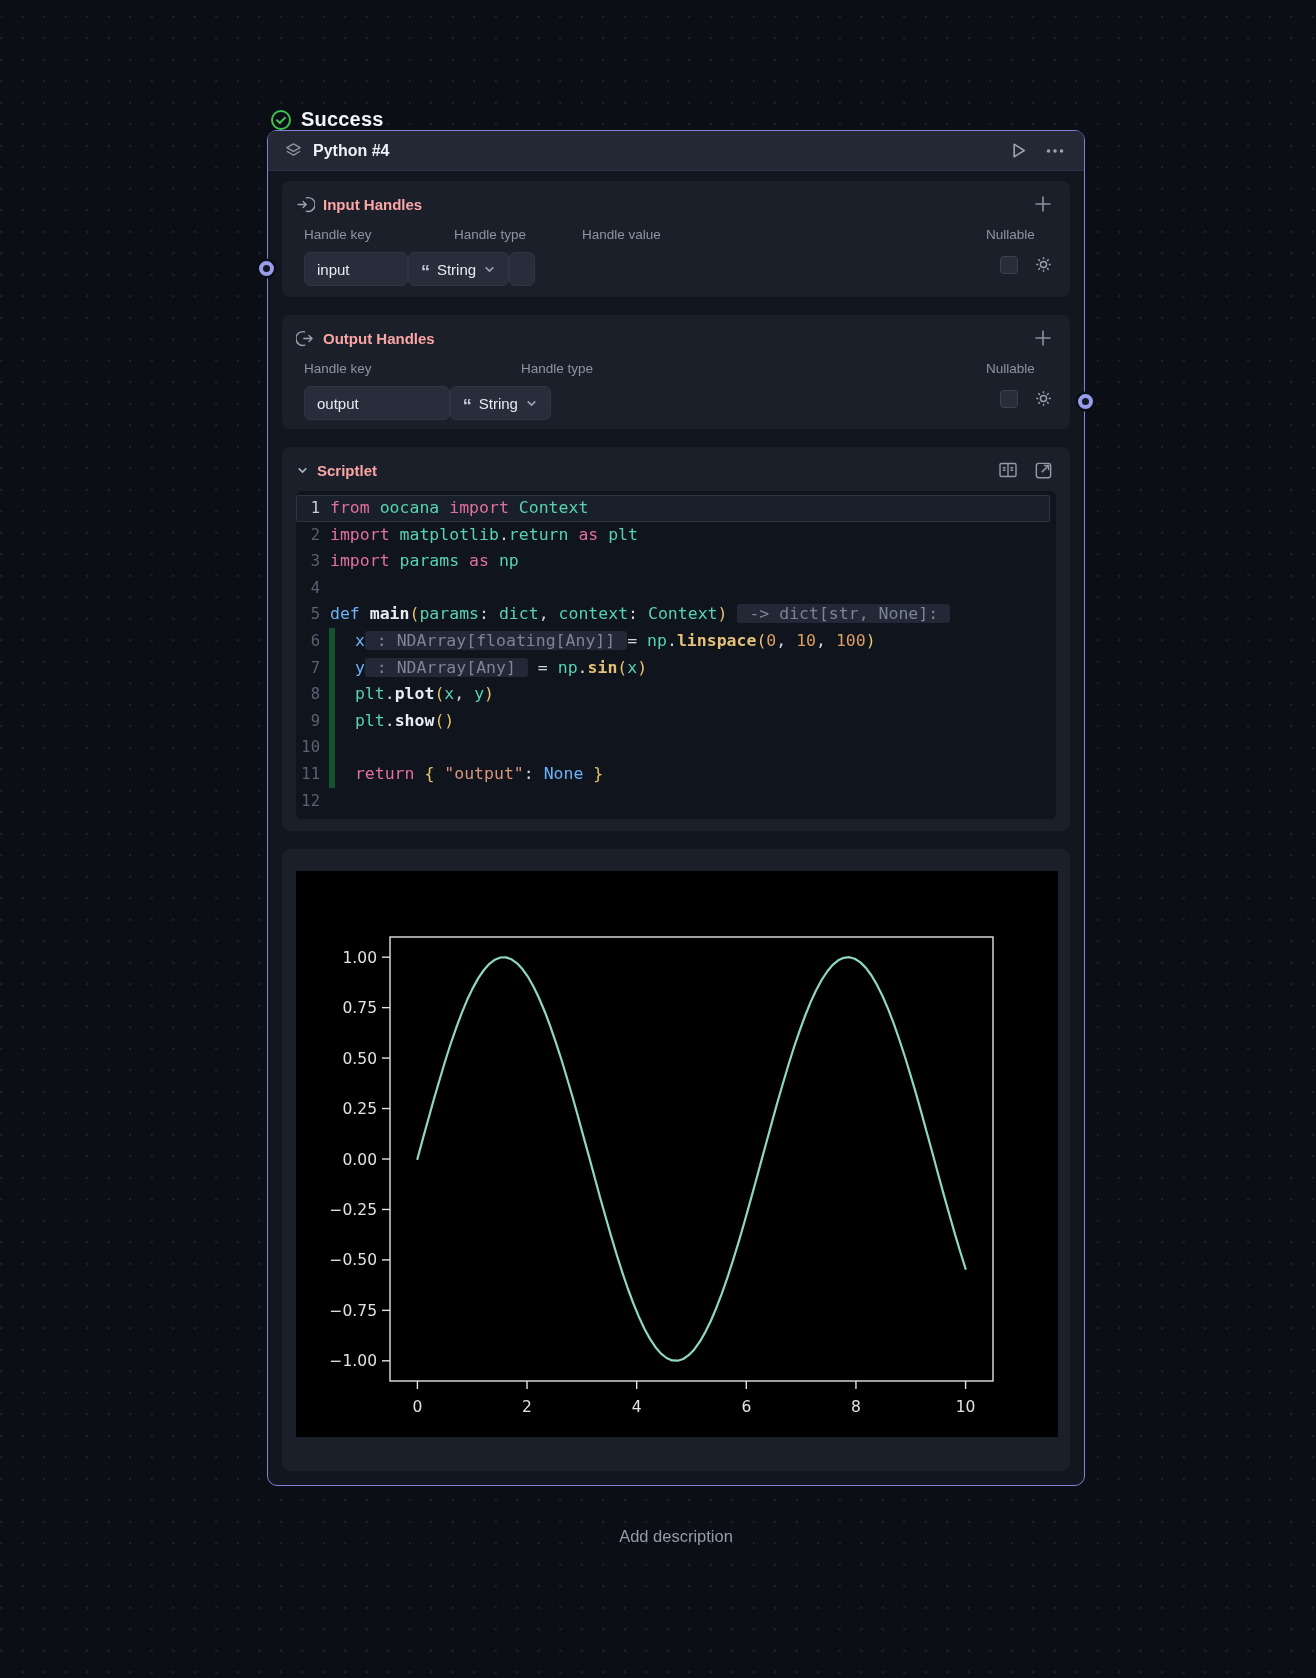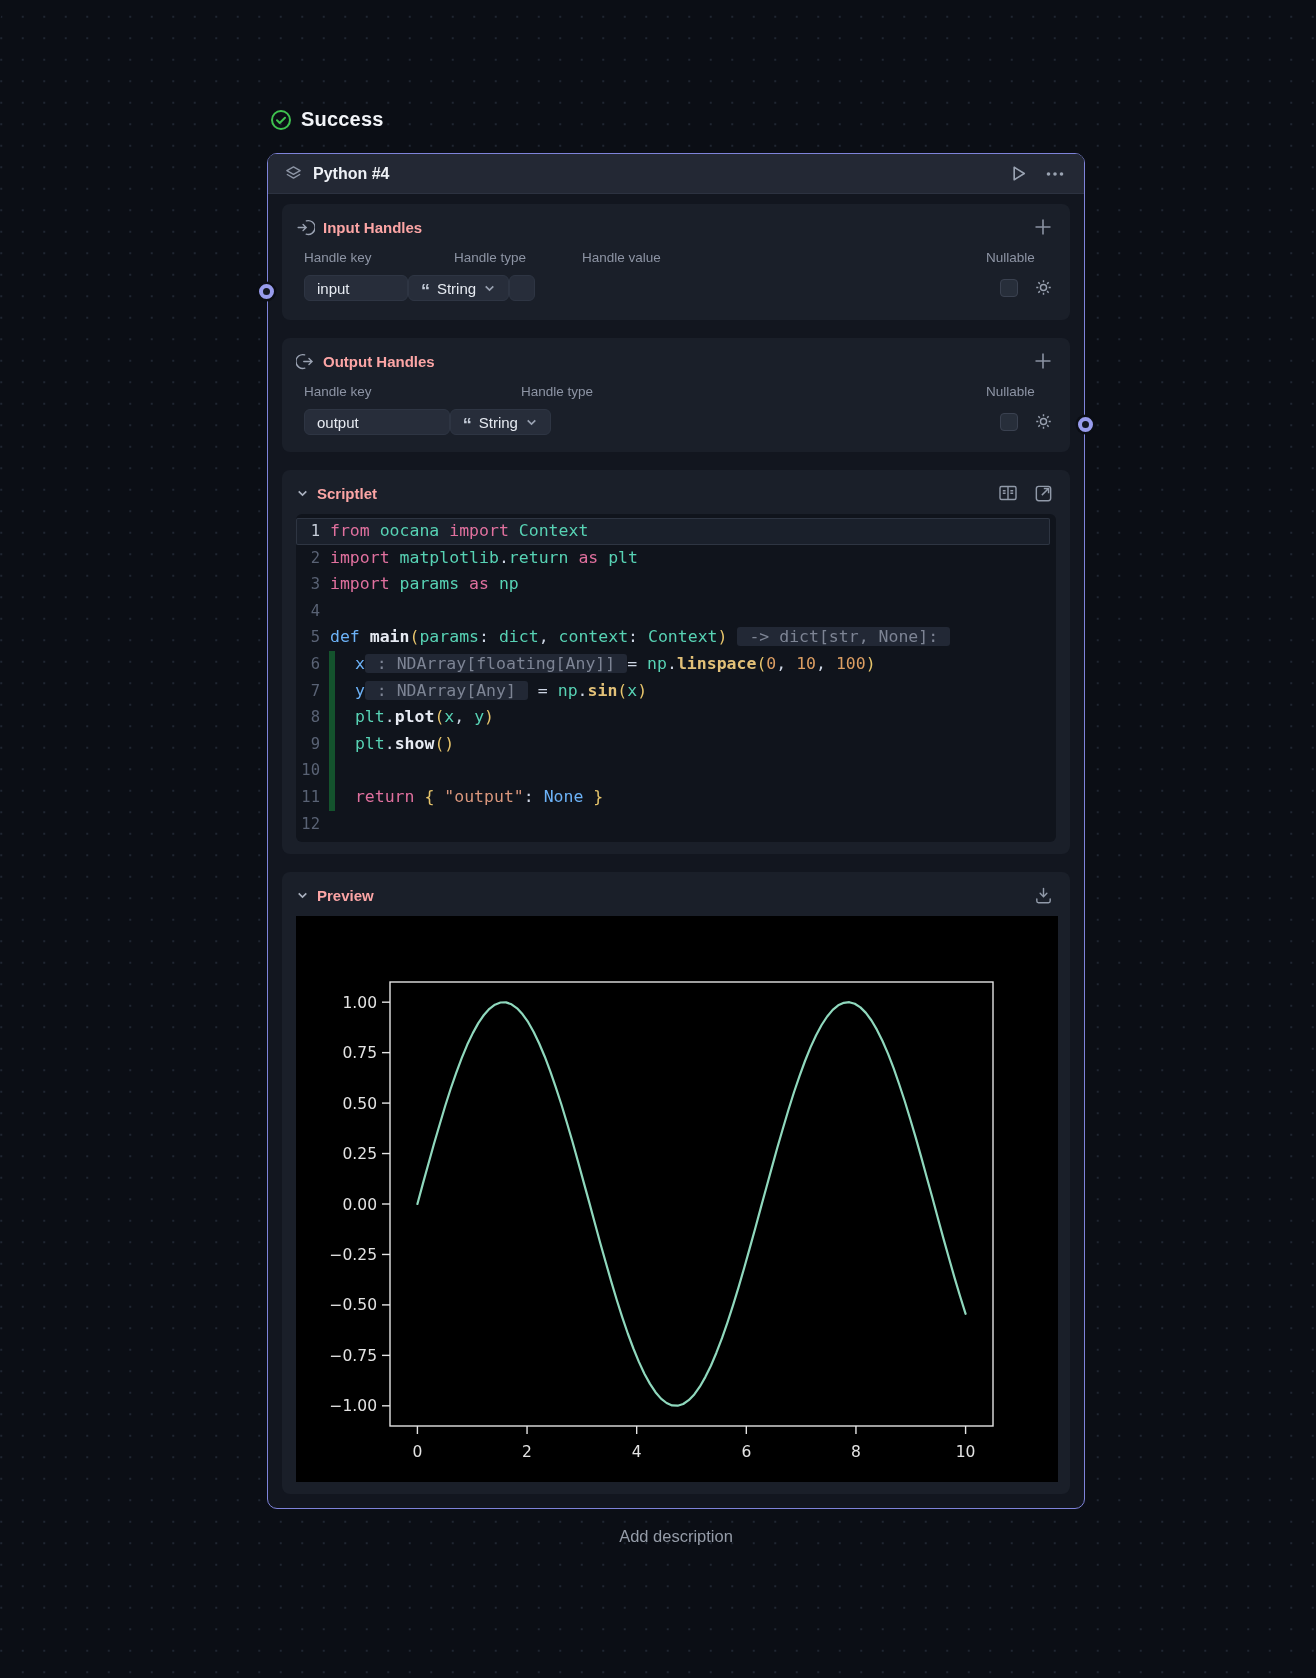--- a/index.html
+++ b/index.html
@@ -10,21 +10,21 @@
     background-image:radial-gradient(circle, #202632 1.2px, transparent 1.45px);
     background-size:21.5px 21.5px; background-position:12px 6px;
     font-family:"Liberation Sans", sans-serif;
     border-radius:23px;
   }
   
   .status { position:absolute; left:270px; top:108px; display:flex; align-items:center; gap:9px; }
   .status .txt { color:#f2f4f8; font-size:20px; font-weight:600; letter-spacing:.2px; }
   
   .node {
-    position:absolute; left:267px; top:153px; width:818px; height:1356px;
+    position:absolute; left:267px; top:130px; width:818px; height:1356px;
     background:#12161f; border:1.5px solid #7e83da; border-radius:10px;
   }
   .node-header {
     height:40px; background:#232834; border-radius:8px 8px 0 0;
     border-bottom:1px solid #2c3240; display:flex; align-items:center; padding:0 16px; gap:10px;
   }
   .node-title { color:#eef1f6; font-size:16px; font-weight:700; }
   .hdr-right { margin-left:auto; display:flex; align-items:center; gap:10px; }
   .icon-btn { display:flex; align-items:center; justify-content:center; cursor:pointer; background:none; border:none; padding:2px; }
   .node-body { padding:10px 14px 14px; display:flex; flex-direction:column; gap:18px; }
@@ -33,21 +33,21 @@
   .card-title { color:#fca5a5; font-size:15px; font-weight:600; }
   .plus { margin-left:auto; }
   .cols { display:flex; gap:0; margin-left:8px; align-items:flex-start; }
   .labels { margin-top:12px; height:17px; }
   .fieldrow { margin-top:8px; height:34px; }
   .col-label { color:#8d94a4; font-size:13.5px; }
   .c-key  { width:150px; } .c-type { width:128px; } .c-val { flex:1; }
   .c-keyo { width:217px; } .c-typeo { flex:1; }
   .c-null { width:70px; }
   .field {
-    height:26px; background:#272d3a; border-radius:6px; border:1px solid #2e3543;
+    height:34px; background:#272d3a; border-radius:6px; border:1px solid #2e3543;
     display:flex; align-items:center; padding:0 12px; width:100%;
     color:#e6eaf1; font-size:15px; font-family:"Liberation Sans", sans-serif;
   }
   input.field { outline:none; }
   .dropdown { cursor:pointer; gap:7px; }
   .quote { color:#c4cbd7; font-weight:700; font-size:18px; line-height:10px; margin-top:6px; }
   .dd-chev { margin-left:auto; }
   .null-group { display:flex; align-items:center; justify-content:flex-end; gap:13px; width:100%; }
   .checkbox { width:18px; height:18px; background:#272e3a; border:1px solid #3a4150; border-radius:4px; cursor:pointer; }
   
@@ -305,36 +305,20 @@
               </div>
               <div class="code-line">
                 <span class="gut">12</span>
                 <pre></pre>
               </div>
             </div>
         </div>
       </section>
 
       <section class="card" style="height:622px">
-        <div class="card-title-row">
-          <span>
-            <svg width="13" height="13" viewBox="0 0 12 12" fill="none" stroke="#aab1bf" stroke-width="1.5">
-                <path d="M2.5 4l3.5 3.5L9.5 4"></path>
-              </svg>
-          </span>
-          <span class="card-title">Preview</span>
-          <span class="hdr-right">
-            <button class="icon-btn">
-              <svg width="21" height="21" viewBox="0 0 22 22" fill="none" stroke="#919aa9" stroke-width="1.5" stroke-linecap="round">
-                <path d="M11 3.5v8.5M7.5 8.7l3.5 3.5 3.5-3.5"></path>
-                <path d="M4 14.5v2.3A1.7 1.7 0 0 0 5.7 18.5h10.6a1.7 1.7 0 0 0 1.7-1.7v-2.3"></path>
-              </svg>
-            </button>
-          </span>
-        </div>
         <div class="plot-panel">
           <svg width="762" height="566" viewBox="0 0 762 566">
               <rect x="0" y="0" width="762" height="566" fill="#000000"></rect>
               <rect x="94" y="66" width="603" height="444" fill="none" stroke="#e3e3e3" stroke-width="1.4"></rect>
               <line x1="121.4090909090909" y1="510" x2="121.4090909090909" y2="518" stroke="#e3e3e3" stroke-width="1.4"></line>
               <text x="121.4090909090909" y="541" fill="#e3e3e3" text-anchor="middle" font-size="15.5" font-family="DejaVu Sans, sans-serif">0</text>
               <line x1="231.04545454545453" y1="510" x2="231.04545454545453" y2="518" stroke="#e3e3e3" stroke-width="1.4"></line>
               <text x="231.04545454545453" y="541" fill="#e3e3e3" text-anchor="middle" font-size="15.5" font-family="DejaVu Sans, sans-serif">2</text>
               <line x1="340.6818181818182" y1="510" x2="340.6818181818182" y2="518" stroke="#e3e3e3" stroke-width="1.4"></line>
               <text x="340.6818181818182" y="541" fill="#e3e3e3" text-anchor="middle" font-size="15.5" font-family="DejaVu Sans, sans-serif">4</text>

